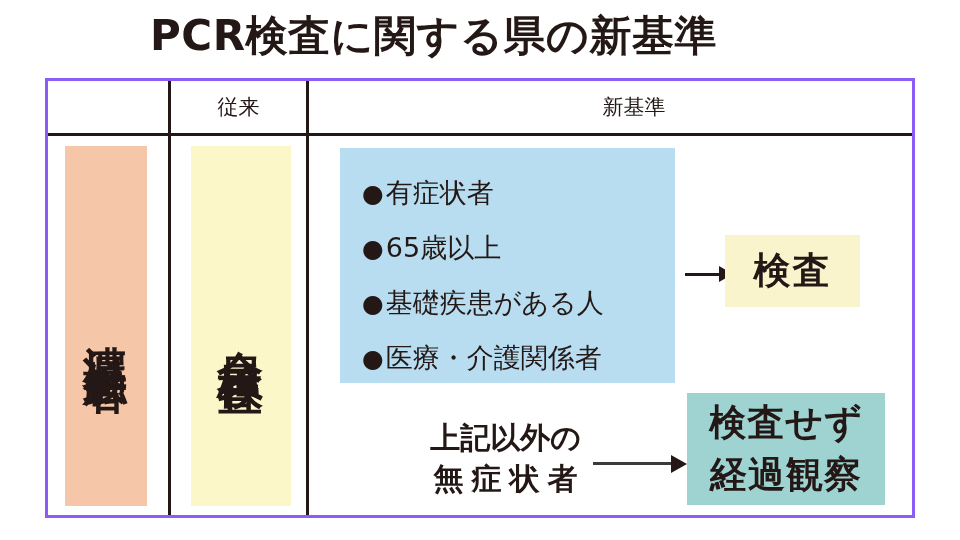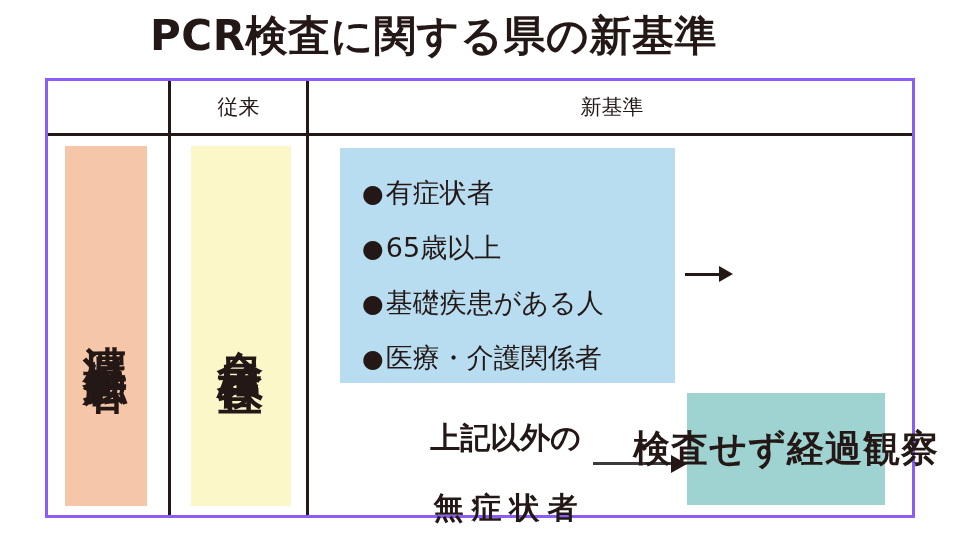--- a/index.html
+++ b/index.html
@@ -67,21 +67,21 @@
     position: absolute;
     top: 10px;
     font-size: 21px;
     line-height: 32px;
     text-align: center;
     color: #231815;
     white-space: nowrap;
   }
   .hdr-blank  { left: 0;     width: 120px; }
   .hdr-old    { left: 123px; width: 135px; }
-  .hdr-new    { left: 261px; width: 606px; }
+  .hdr-new    { left: 261px; width: 606px; padding-left: 22px; }
 
   
   .vcell {
     position: absolute;
     writing-mode: vertical-rl;
     text-orientation: upright;
     font-weight: bold;
     color: #231815;
     text-align: center;
     display: flex;
@@ -195,21 +195,20 @@
     font-size: 30px;
     line-height: 40px;
     white-space: nowrap;
   }
   .serif-line2 {
     font-size: 30px;
     line-height: 42px;
     letter-spacing: 8px;
     white-space: nowrap;
     padding-left: 8px;
-    margin-top: 29px;
   }
 
   
   .arrow-long {
     position: absolute;
     left: 545px;
     top: 372px;
     width: 96px;
     height: 20px;
   }
@@ -234,20 +233,21 @@
 
   
   .teal-box {
     position: absolute;
     left: 639px;
     top: 312px;
     width: 198px;
     height: 112px;
     background: #9ED3D2;
     display: flex;
+    flex-direction: column;
     align-items: center;
     justify-content: center;
   }
   .teal-box div {
     font-size: 37px;
     font-weight: bold;
     color: #231815;
     line-height: 52px;
     letter-spacing: 1px;
     white-space: nowrap;
@@ -289,20 +289,23 @@
     <div class="blue-item">
       <span class="bullet">●</span><span>医療・介護関係者</span>
     </div>
   </div>
 
   <div class="arrow-short">
     <div class="shaft"></div>
     <div class="head"></div>
   </div>
 
+  <div class="yellow-box">
+    <span>検査</span>
+  </div>
 
   <div class="serif-block">
     <div class="serif-line1">上記以外の</div>
     <div class="serif-line2">無症状者</div>
   </div>
 
   <div class="arrow-long">
     <div class="shaft"></div>
     <div class="head"></div>
   </div>

